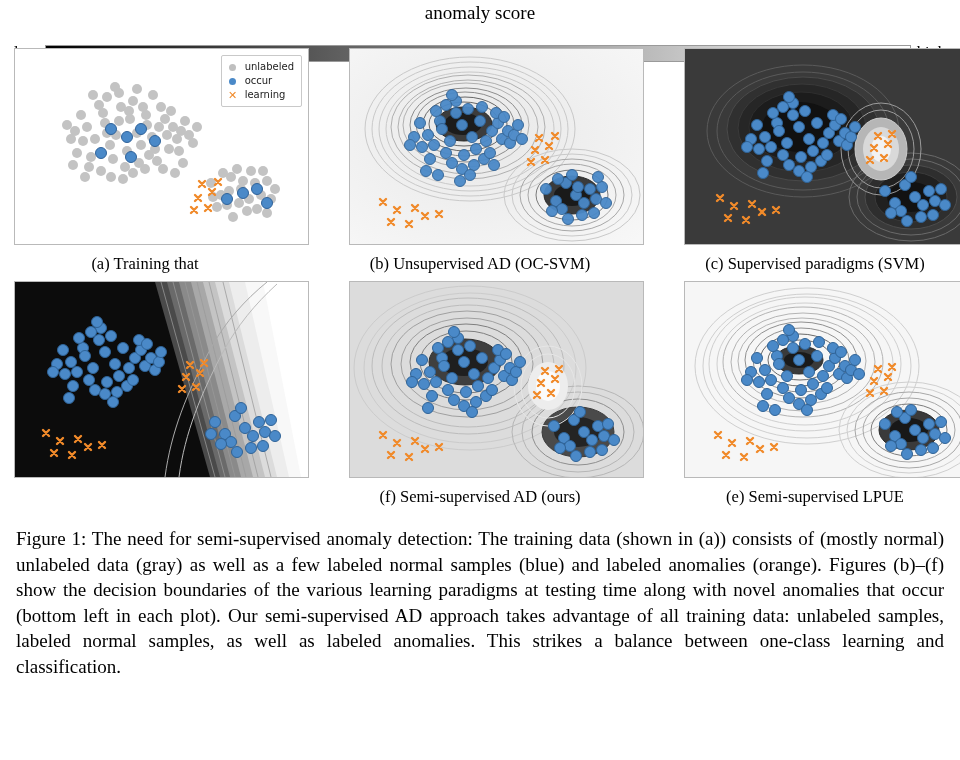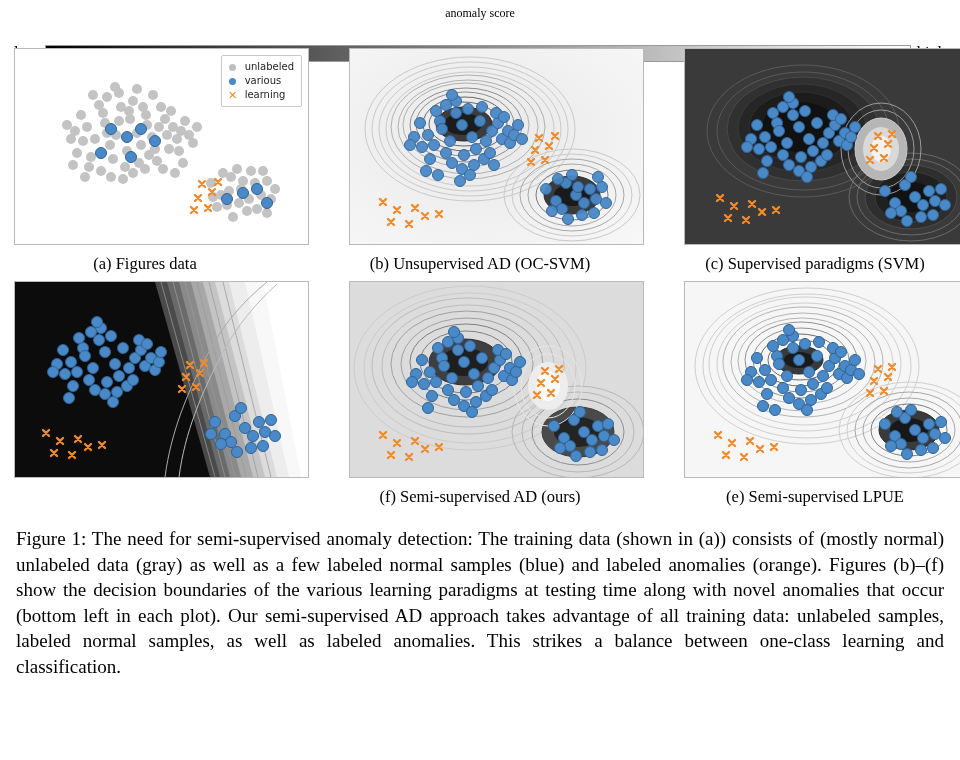--- a/index.html
+++ b/index.html
@@ -24,21 +24,21 @@
   }
 
   
   .cbar-wrap {
     position: relative;
     height: 46px;
     margin-top: 2px;
   }
   .cbar-title {
     text-align: center;
-    font-size: 12px;
+    font-size: 19px;
     line-height: 20px;
     padding-top: 1px;
   }
   .cbar-row {
     display: flex;
     align-items: center;
     margin-top: 20px;
     justify-content: space-between;
   }
   .cbar-label {
@@ -275,31 +275,31 @@
             <div class="lrow">
               <span class="swatch">
                   <span class="dot gray"></span>
                 </span>
               <span>unlabeled</span>
             </div>
             <div class="lrow">
               <span class="swatch">
                   <span class="dot blue"></span>
                 </span>
-              <span>various</span>
+              <span>occur</span>
             </div>
             <div class="lrow">
               <span class="swatch">
                   <span class="xmark">✕</span>
                 </span>
               <span>learning</span>
             </div>
           </div>
         </div>
-        <div class="caption">(a) Figures data</div>
+        <div class="caption">(a) Training that</div>
       </div>
 
       <div class="cell">
         <div class="panel">
           <svg width="293" height="195" viewBox="0 0 293 195">
             <defs>
               <radialGradient id="bgb" cx="45%" cy="45%" r="75%">
                 <stop offset="0%" stop-color="#e8e8e8"></stop>
                 <stop offset="100%" stop-color="#f7f7f7"></stop>
               </radialGradient>

